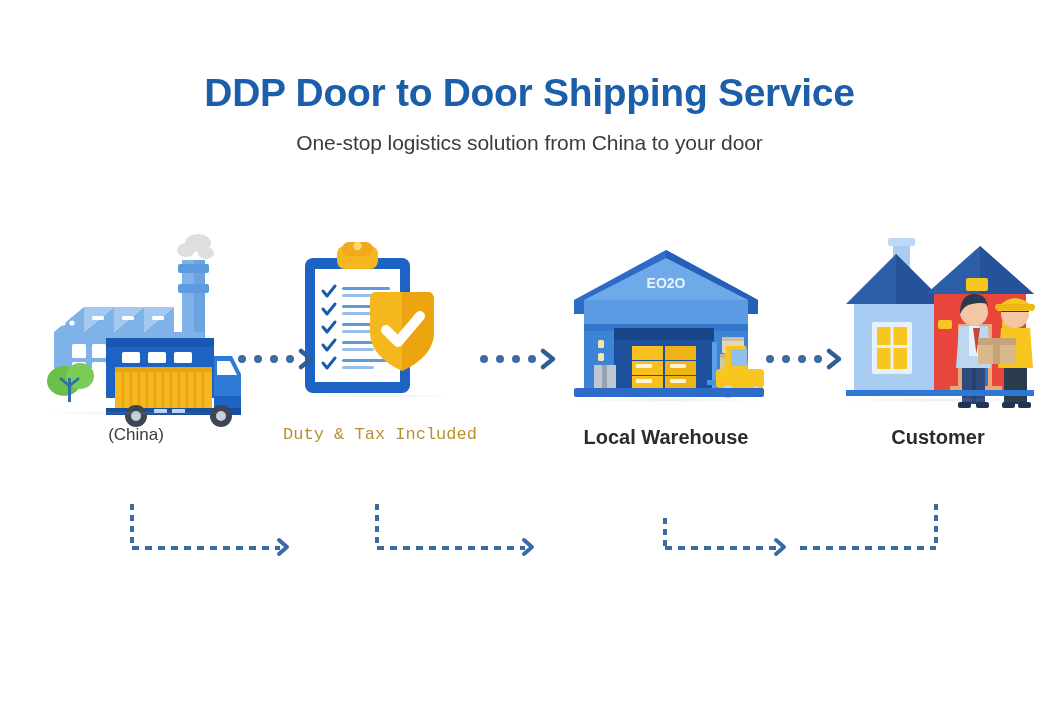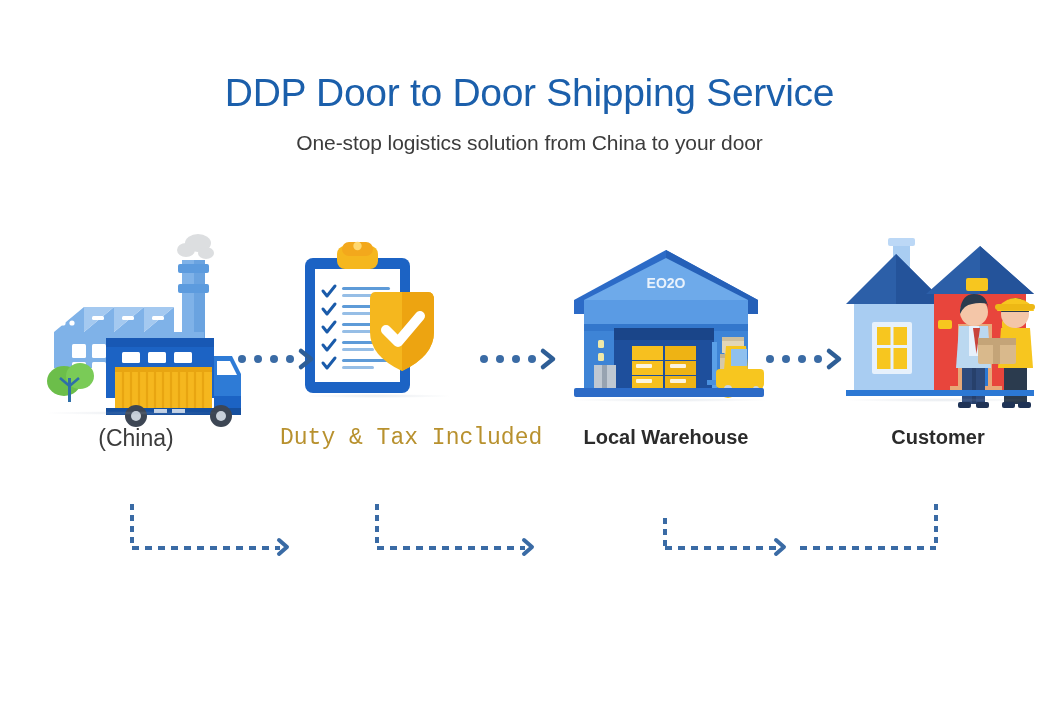--- a/index.html
+++ b/index.html
@@ -9,42 +9,42 @@
     font-family: "Liberation Sans", "DejaVu Sans", sans-serif;
     overflow: hidden;
   }
   .page { position: relative; width: 1059px; height: 706px; background:#fff; }
 
   
   .header { position:absolute; top:0; left:0; width:1059px; text-align:center; }
   .title {
     margin-top: 72px;
     font-size: 39px;
-    font-weight: 400;
+    font-weight: 700;
     color: #1B5FAB;
     letter-spacing: -0.3px;
     line-height: 1.1;
   }
   .subtitle {
     margin-top: 16px;
     font-size: 21px;
     font-weight: 400;
     color: #3c3c3c;
     letter-spacing: -0.1px;
   }
 
   
   .steps { position:absolute; top:228px; left:0; width:1059px; height:270px; }
   .step { position:absolute; top:0; text-align:center; }
   .step-art { position:relative; height:190px; }
   .step-label {
     font-size: 20px; font-weight: 700; color:#2b2b2b;
     margin-top: 8px; white-space:nowrap;
   }
-  .step-sub { font-size:23px; color:#3c3c3c; margin-top:7px; white-space:nowrap; }
+  .step-sub { font-size:17px; color:#3c3c3c; margin-top:7px; white-space:nowrap; }
   .step-sub.gold { color:#B8912E;font-family:Liberation Mono, monospace; }
   .badge {
     display:inline-block; margin-top:7px;
     border:1.8px solid #C0392B; border-radius:6px;
     color:#9B2423; font-size:16px; padding:4px 12px 5px; white-space:nowrap;
   }
 
   
   #step-factory   { left: 36px;  width: 200px; }
   #step-customs   { left: 280px; width: 200px; }

